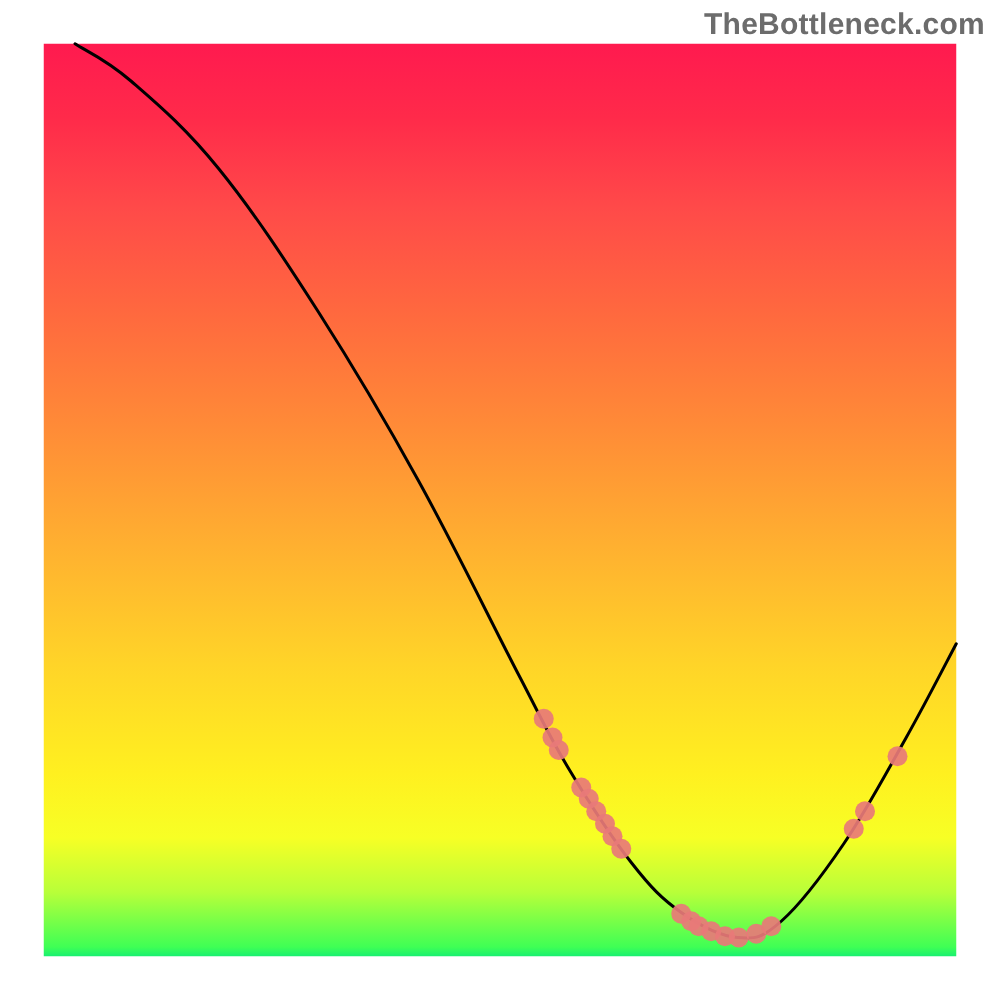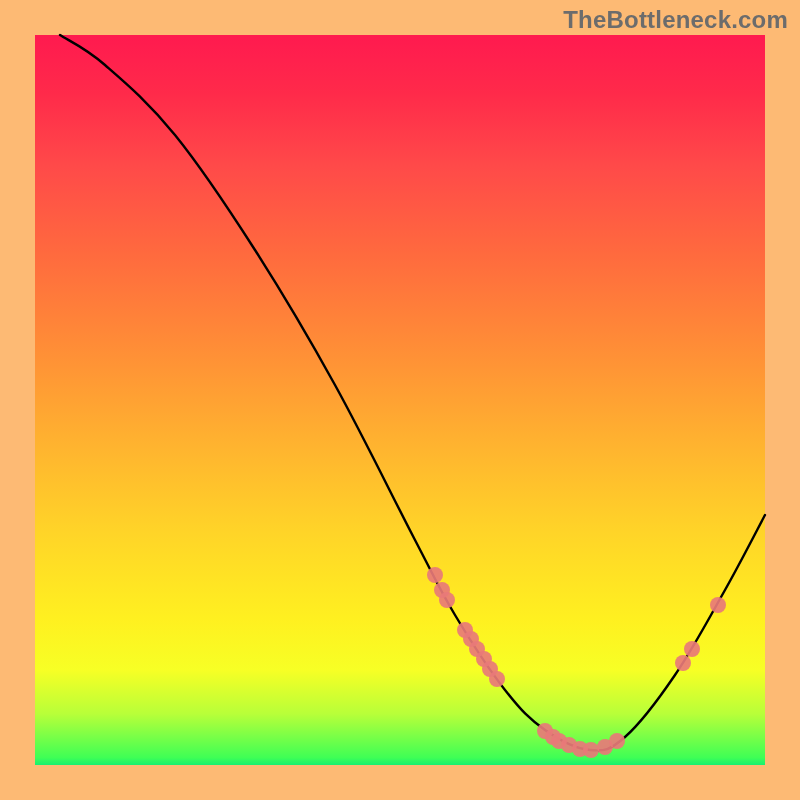--- a/index.html
+++ b/index.html
@@ -7,21 +7,21 @@
     padding: 0;
     width: 800px;
     height: 800px;
     background: #000;
     overflow: hidden;
   }
   .frame {
     position: relative;
     width: 800px;
     height: 800px;
-    background: #fdba74;
+    background: #ffffff;
   }
   .watermark {
     position: absolute;
     top: 6px;
     right: 12px;
     font-family: Arial, Helvetica, sans-serif;
     font-size: 24px;
     font-weight: 600;
     color: #6c6c6c;
     letter-spacing: 0.2px;

